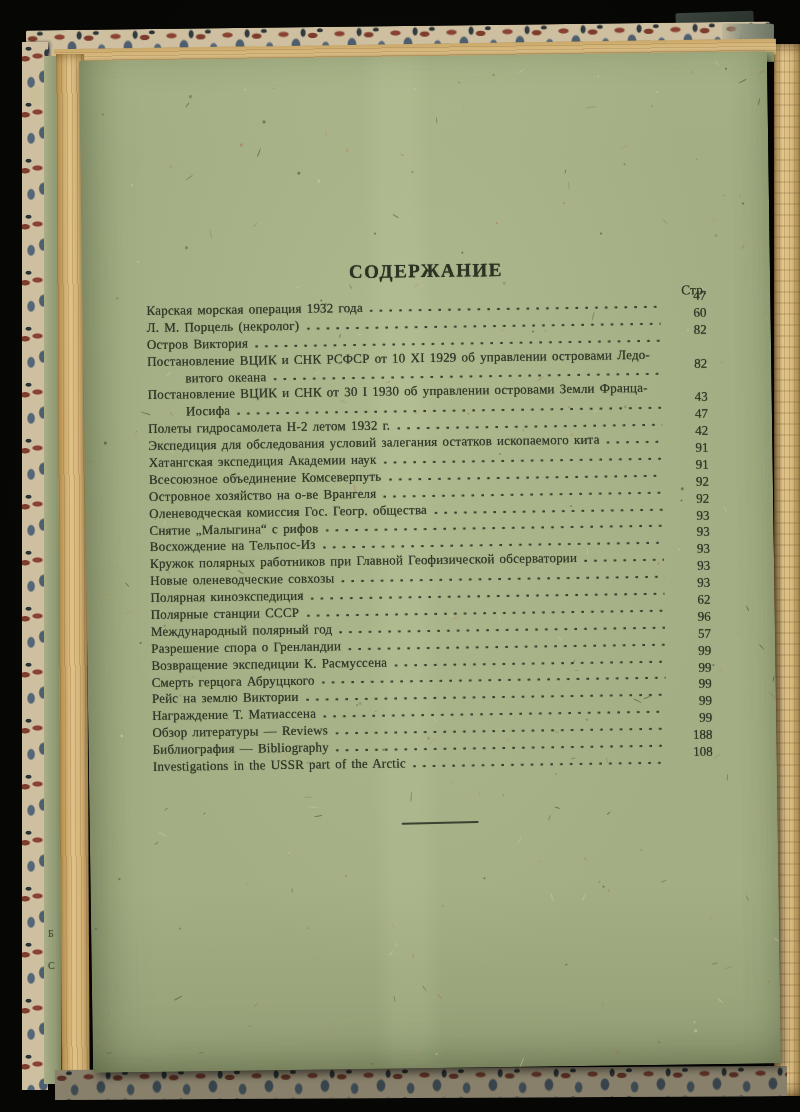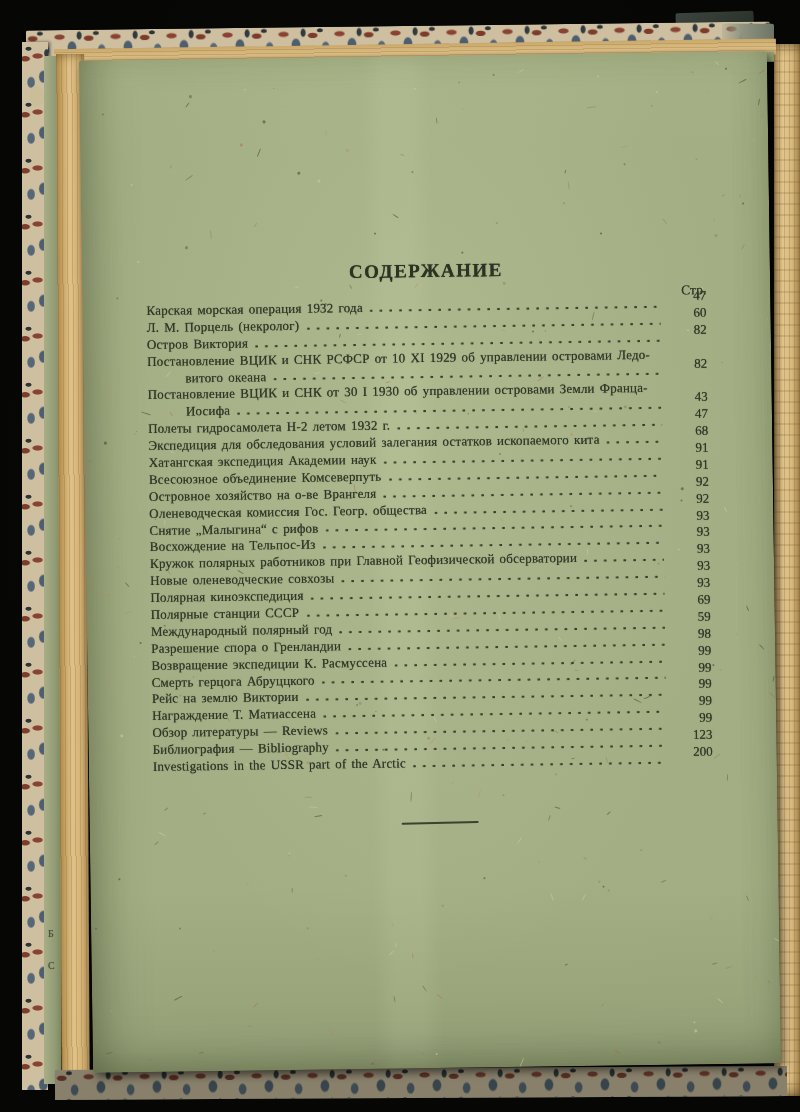--- a/index.html
+++ b/index.html
@@ -433,21 +433,21 @@
       <span class="leader"></span>
       <span class="num">47</span>
     </div>
   </div>
 
   <div class="toc-entry">
 
     <div class="toc-line main-line">
       <span class="lbl">Экспедиция для обследования условий залегания остатков ископаемого кита</span>
       <span class="leader"></span>
-      <span class="num">68</span>
+      <span class="num">42</span>
     </div>
   </div>
 
   <div class="toc-entry">
 
     <div class="toc-line main-line">
       <span class="lbl">Хатангская экспедиция Академии наук</span>
       <span class="leader"></span>
       <span class="num">91</span>
     </div>
@@ -523,39 +523,39 @@
       <span class="leader"></span>
       <span class="num">93</span>
     </div>
   </div>
 
   <div class="toc-entry">
 
     <div class="toc-line main-line">
       <span class="lbl">Полярные станции СССР</span>
       <span class="leader"></span>
-      <span class="num">69</span>
+      <span class="num">62</span>
     </div>
   </div>
 
   <div class="toc-entry">
 
     <div class="toc-line main-line">
       <span class="lbl">Международный полярный год</span>
       <span class="leader"></span>
-      <span class="num">59</span>
+      <span class="num">96</span>
     </div>
   </div>
 
   <div class="toc-entry">
 
     <div class="toc-line main-line">
       <span class="lbl">Разрешение спора о Гренландии</span>
       <span class="leader"></span>
-      <span class="num">98</span>
+      <span class="num">57</span>
     </div>
   </div>
 
   <div class="toc-entry">
 
     <div class="toc-line main-line">
       <span class="lbl">Возвращение экспедиции К. Расмуссена</span>
       <span class="leader"></span>
       <span class="num">99</span>
     </div>
@@ -595,29 +595,29 @@
       <span class="leader"></span>
       <span class="num">99</span>
     </div>
   </div>
 
   <div class="toc-entry">
 
     <div class="toc-line main-line">
       <span class="lbl">Библиография — Bibliography</span>
       <span class="leader"></span>
-      <span class="num">123</span>
+      <span class="num">188</span>
     </div>
   </div>
 
   <div class="toc-entry">
 
     <div class="toc-line main-line">
       <span class="lbl">Investigations in the USSR part of the Arctic</span>
       <span class="leader"></span>
-      <span class="num">200</span>
+      <span class="num">108</span>
     </div>
   </div>
 </div>
     <div class="divider"></div>
   </div>
 
 </div>
 
 </body></html>

